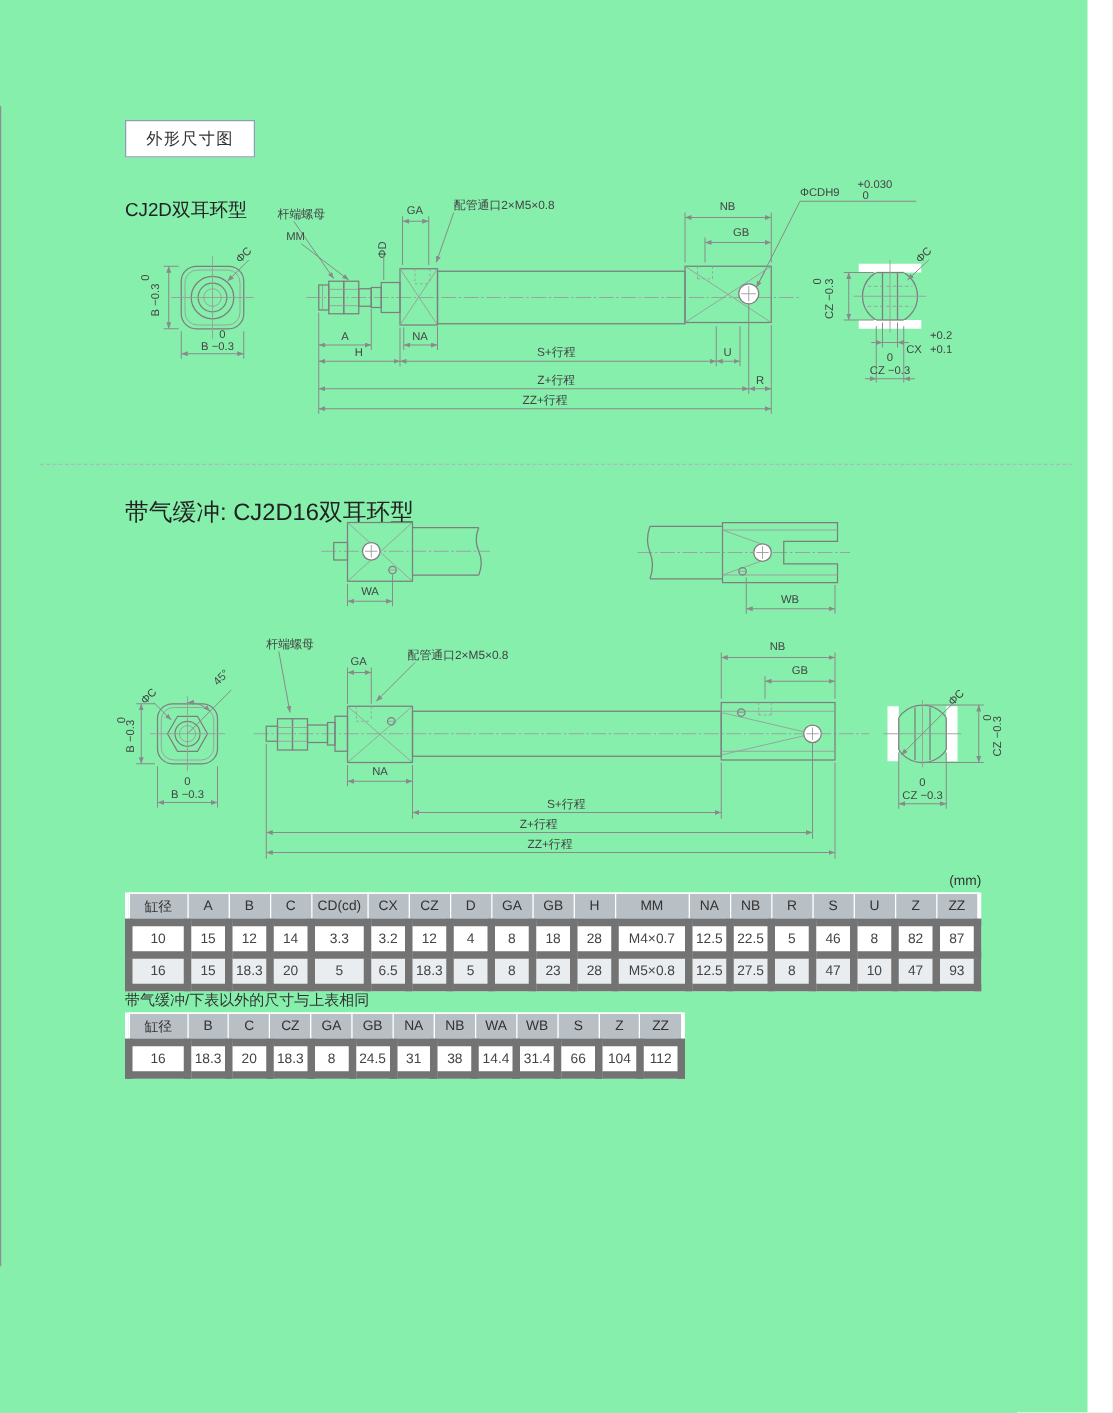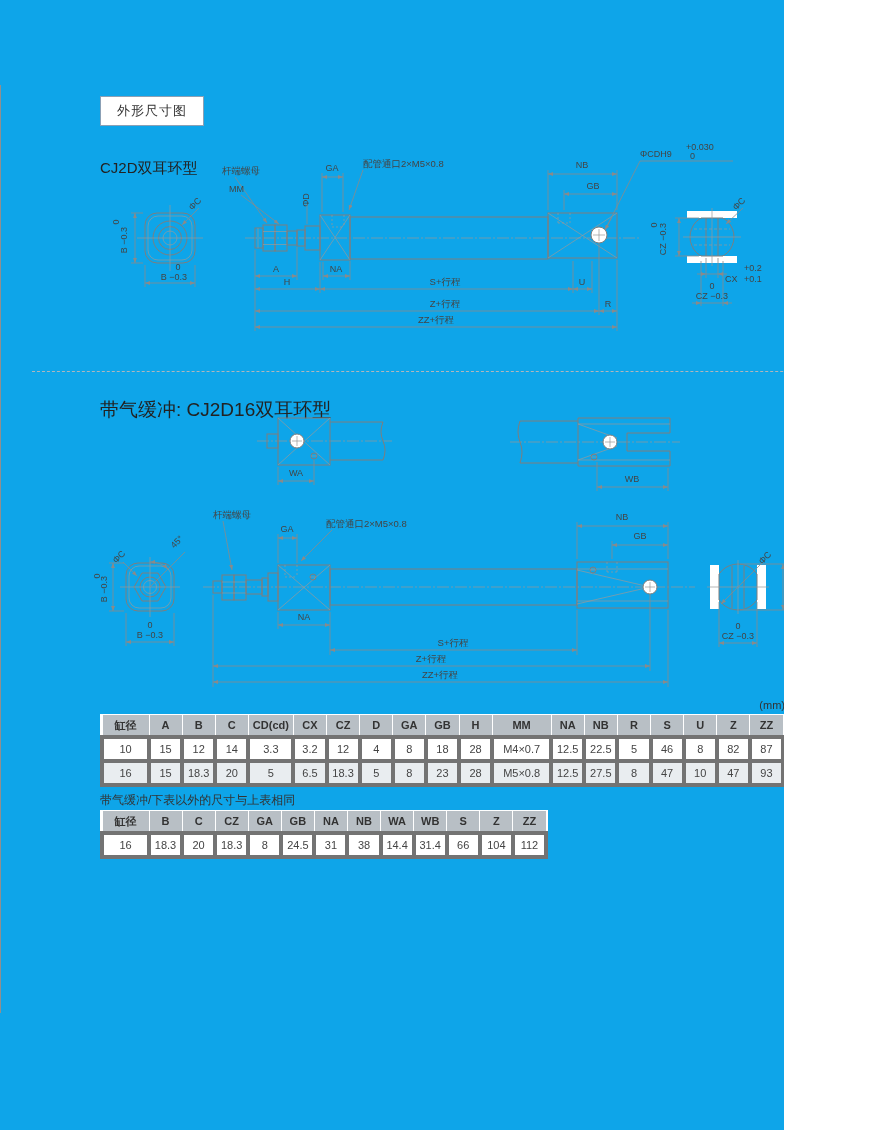--- a/index.html
+++ b/index.html
@@ -1,35 +1,35 @@
 <!DOCTYPE html>
 <html><head>
 <meta charset="utf-8">
 <style>
   html,body{margin:0;padding:0;background:#fff;}
-  .page{position:relative;width:784px;height:1130px;background:#0ea5e9;overflow:hidden;
+  .page{position:relative;width:870px;height:1130px;background:#86efac;overflow:hidden;
         font-family:"Liberation Sans","DejaVu Sans",sans-serif;color:#333;}
   .edge{position:absolute;left:0;top:85px;width:1px;height:928px;background:#8f8f8f;}
   .title-box{position:absolute;left:100px;top:96px;border:1px solid #8ba0b5;background:#fff;
              padding:5px 16px;font-size:13px;color:#333;letter-spacing:1px;}
   .h1a{position:absolute;left:100px;top:139px;font-size:15px;color:#222;margin-top:20px;}
   .h1b{position:absolute;left:100px;top:397px;font-size:19px;color:#222;}
   .divider{position:absolute;left:32px;top:371px;width:826px;border-top:1px dashed #b0b6bb;}
   .unit{position:absolute;left:700px;top:699px;width:85px;text-align:right;font-size:11px;color:#333;}
   .note{position:absolute;left:100px;top:792px;font-size:12px;color:#333;text-align:center;}
   svg{position:absolute;overflow:visible;}
   svg text{font-family:"Liberation Sans","DejaVu Sans",sans-serif;fill:#444;font-size:9px;}
   svg text.cjk{font-size:9.5px;}
   .part{stroke:#7e7e7e;fill:none;stroke-width:1;}
   .thin{stroke:#9a9a9a;fill:none;stroke-width:.7;}
   .dim{stroke:#8a8a8a;fill:none;stroke-width:.8;}
   .white{fill:#fff;stroke:none;}
   table{border-collapse:collapse;table-layout:fixed;font-size:11px;position:absolute;background:#fff;}
-  th{background:#b8bfc5;color:#333;font-weight:700;border:1px solid #fff;height:20px;padding:0 1px;}
-  td{color:#444;text-align:center;border:4px solid #737373;height:20px;padding:0 1px;}
+  th{background:#b8bfc5;color:#333;font-weight:400;border:1px solid #fff;height:20px;padding:0 1px;}
+  td{color:#444;text-align:center;border:6px solid #737373;height:20px;padding:0 1px;}
   tbody tr:nth-child(1){background:#fff;}
   tbody tr:nth-child(2){background:#e9edf0;}
   .t1{left:100px;top:714px;width:685px;border:1px solid #d4d9dc;}
   .t1 th:nth-child(1){width:44px}.t1 th:nth-child(5){width:42px}.t1 th:nth-child(12){width:56px}
   .t2{left:100px;top:810px;width:448px;border:1px solid #d4d9dc;}
   .t2 th:nth-child(1){width:44px}
 </style>
 </head>
 <body>
 

